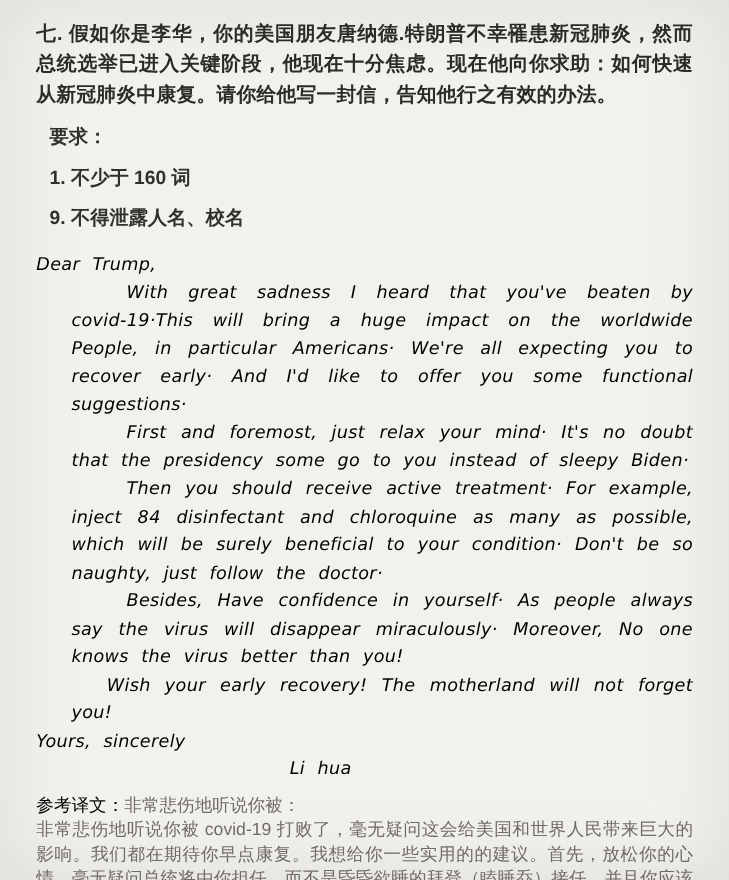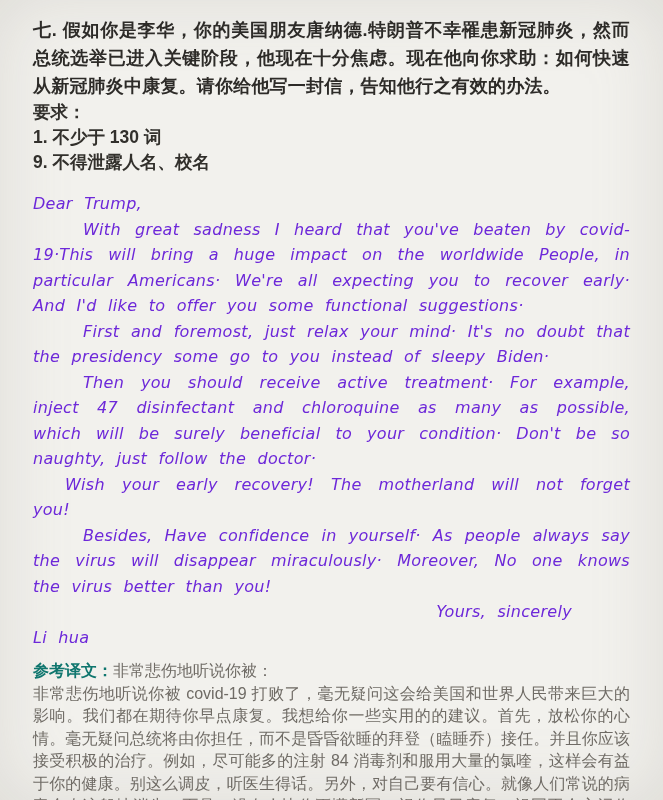--- a/index.html
+++ b/index.html
@@ -20,77 +20,77 @@
   .prompt-text {
     margin: 0;
     font-size: 18px;
     line-height: 28px;
     font-weight: 600;
     color: #2d2b28;
     text-align: justify;
     letter-spacing: 0.2px;
   }
   .req-label, .req-item {
-    margin: 0;
+    margin: 12px;
     font-size: 17.5px;
     line-height: 25px;
     font-weight: 600;
     color: #32302c;
   }
 
   
   .letter {
     margin-top: 16px;
     font-family: "DejaVu Sans", sans-serif;
     font-style: italic;
-    color: #6d28d9;
+    color: #000000;
     font-size: 16px;
     line-height: 25.5px;
     word-spacing: 6px;
     letter-spacing: 0.3px;
   }
   .letter p { margin: 0; }
-  .letter .para { text-align: justify; text-indent: 50px; }
+  .letter .para { text-align: justify; text-indent: 50px; margin-left: 32px; }
   .letter .para-last { text-indent: 32px; }
-  .letter .closing { text-align: right; padding-right: 58px; }
-  .letter .signature { text-align: left; padding-right: 80px; }
+  .letter .closing { text-align: left; padding-right: 58px; }
+  .letter .signature { text-align: center; padding-right: 80px; }
 
   
   .translation {
     margin-top: 10px;
     font-size: 16px;
     line-height: 22.5px;
     color: #6f6b65;
     text-align: justify;
   }
   .translation .t-label {
-    font-weight: 700;
-    color: #0f766e;
+    font-weight: 400;
+    color: #000000;
   }
   .translation p { margin: 0; }
 </style>
 </head>
 <body>
 
 <div class="page">
 
   <section>
     <p class="prompt-text">七. 假如你是李华，你的美国朋友唐纳德.特朗普不幸罹患新冠肺炎，然而总统选举已进入关键阶段，他现在十分焦虑。现在他向你求助：如何快速从新冠肺炎中康复。请你给他写一封信，告知他行之有效的办法。</p>
     <p class="req-label">要求：</p>
-    <p class="req-item">1. 不少于 130 词</p>
+    <p class="req-item">1. 不少于 160 词</p>
     <p class="req-item">9. 不得泄露人名、校名</p>
   </section>
 
   <section class="letter">
     <p class="salutation">Dear Trump,</p>
     <p class="para">With great sadness I heard that you've beaten by covid-19·This will bring a huge impact on the worldwide People, in particular Americans· We're all expecting you to recover early· And I'd like to offer you some functional suggestions·</p>
     <p class="para">First and foremost, just relax your mind· It's no doubt that the presidency some go to you instead of sleepy Biden·</p>
-    <p class="para">Then you should receive active treatment· For example, inject 47 disinfectant and chloroquine as many as possible, which will be surely beneficial to your condition· Don't be so naughty, just follow the doctor·</p>
+    <p class="para">Then you should receive active treatment· For example, inject 84 disinfectant and chloroquine as many as possible, which will be surely beneficial to your condition· Don't be so naughty, just follow the doctor·</p>
+    <p class="para">Besides, Have confidence in yourself· As people always say the virus will disappear miraculously· Moreover, No one knows the virus better than you!</p>
     <p class="para para-last">Wish your early recovery! The motherland will not forget you!</p>
-    <p class="para">Besides, Have confidence in yourself· As people always say the virus will disappear miraculously· Moreover, No one knows the virus better than you!</p>
     <p class="closing">Yours, sincerely</p>
     <p class="signature">Li hua</p>
   </section>
 
   <section class="translation">
     <p>
       <span class="t-label">参考译文：</span><span>非常悲伤地听说你被：</span>
     </p>
     <p>非常悲伤地听说你被 covid-19 打败了，毫无疑问这会给美国和世界人民带来巨大的影响。我们都在期待你早点康复。我想给你一些实用的的建议。首先，放松你的心情。毫无疑问总统将由你担任，而不是昏昏欲睡的拜登（瞌睡乔）接任。并且你应该接受积极的治疗。例如，尽可能多的注射 84 消毒剂和服用大量的氯喹，这样会有益于你的健康。别这么调皮，听医生得话。另外，对自己要有信心。就像人们常说的病毒会奇迹般地消失。而且，没有人比你更懂新冠！祝你早日康复！祖国不会忘记你的！你的，真诚的李华</p>
   </section>

